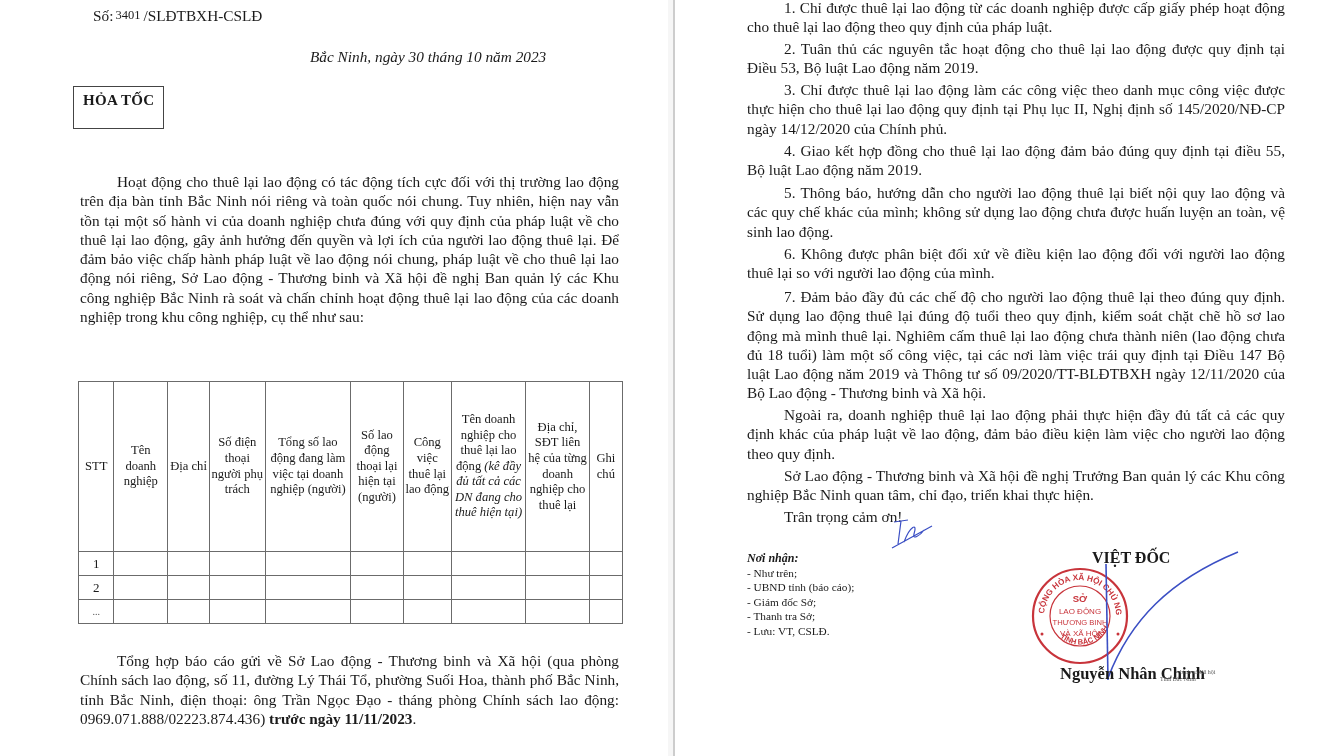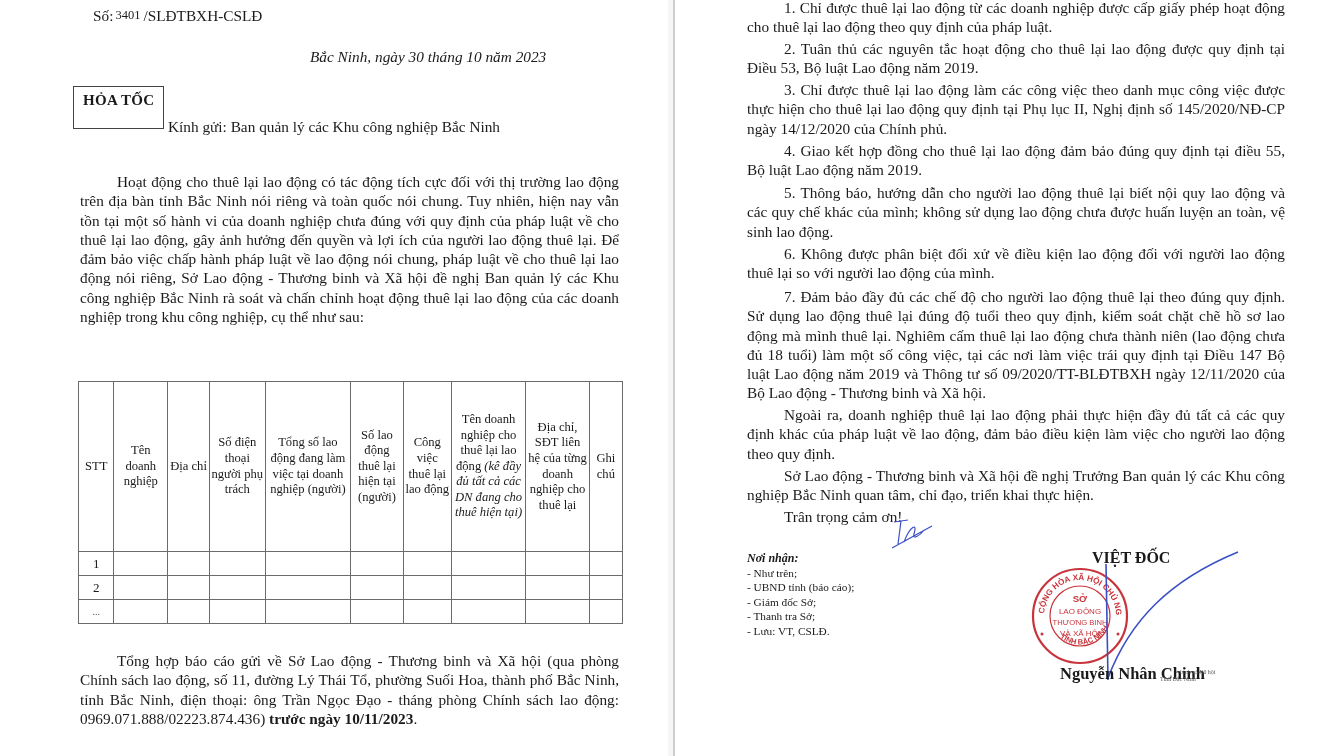--- a/index.html
+++ b/index.html
@@ -55,21 +55,20 @@
 
 <div class="page" id="page-left">
 
   <div class="abs" id="doc-number"><span>Số:</span><span class="num">3401</span><span>/SLĐTBXH-CSLĐ</span></div>
 
   <div class="abs" id="place-date">Bắc Ninh, ngày 30  tháng 10 năm 2023</div>
 
 
   <div class="abs" id="urgent-box">HỎA TỐC</div>
 
-  <div class="abs" id="recipient">Kính gửi: Ban quản lý các Khu công nghiệp Bắc Ninh</div>
 
   <div class="para" style="top:156px;">Hoạt động cho thuê lại lao động có tác động tích cực đối với thị trường lao động trên địa bàn tỉnh Bắc Ninh nói riêng và toàn quốc nói chung. Tuy nhiên, hiện nay vẫn tồn tại một số hành vi của doanh nghiệp chưa đúng với quy định của pháp luật về cho thuê lại lao động, gây ảnh hưởng đến quyền và lợi ích của người lao động thuê lại. Để đảm bảo việc chấp hành pháp luật về lao động nói chung, pháp luật về cho thuê lại lao động nói riêng, Sở Lao động - Thương binh và Xã hội đề nghị Ban quản lý các Khu công nghiệp Bắc Ninh rà soát và chấn chỉnh hoạt động thuê lại lao động của các doanh nghiệp trong khu công nghiệp, cụ thể như sau:</div>
 
 
   <table id="report-table">
     <colgroup>
       <col style="width:34px">
         <col style="width:52px">
         <col style="width:40px">
         <col style="width:54px">
@@ -80,21 +79,21 @@
       <col style="width:61px">
         <col style="width:32px">
     </colgroup>
     <thead>
       <tr>
         <th>STT</th>
         <th>Tên doanh nghiệp</th>
         <th>Địa chỉ</th>
         <th>Số điện thoại người phụ trách</th>
         <th>Tổng số lao động đang làm việc tại doanh nghiệp (người)</th>
-        <th>Số lao động thuê lại hiện tại (người)</th>
+        <th>Số lao động thoại lại hiện tại (người)</th>
         <th>Công việc thuê lại lao động</th>
         <th>
           <span>Tên doanh nghiệp cho thuê lại lao động</span>
           <span class="it">(kê đầy đủ tất cả các DN đang cho thuê hiện tại)</span>
         </th>
         <th>Địa chỉ, SĐT liên hệ của từng doanh nghiệp cho thuê lại</th>
         <th>Ghi chú</th>
       </tr>
     </thead>
     <tbody>
@@ -130,21 +129,21 @@
         <td></td>
         <td></td>
         <td></td>
         <td></td>
         <td></td>
         <td></td>
       </tr>
     </tbody>
   </table>
 
-  <div class="para" style="top:635px;"><span>Tổng hợp báo cáo gửi về Sở Lao động - Thương binh và Xã hội (qua phòng Chính sách lao động, số 11, đường Lý Thái Tổ, phường Suối Hoa, thành phố Bắc Ninh, tỉnh Bắc Ninh, điện thoại: ông Trần Ngọc Đạo - tháng phòng Chính sách lao động: 0969.071.888/02223.874.436) </span><b>trước ngày 10/11/2023</b><span>.</span></div>
+  <div class="para" style="top:635px;"><span>Tổng hợp báo cáo gửi về Sở Lao động - Thương binh và Xã hội (qua phòng Chính sách lao động, số 11, đường Lý Thái Tổ, phường Suối Hoa, thành phố Bắc Ninh, tỉnh Bắc Ninh, điện thoại: ông Trần Ngọc Đạo - tháng phòng Chính sách lao động: 0969.071.888/02223.874.436) </span><b>trước ngày 11/11/2023</b><span>.</span></div>
 
 </div>
 
 <div class="gutter"></div>
 <div class="divider"></div>
 
 <div class="page" id="page-right"></div>
 
 <div class="para-r" style="top:-2px;">1. Chỉ được thuê lại lao động từ các doanh nghiệp được cấp giấy phép hoạt động cho thuê lại lao động theo quy định của pháp luật.</div>
 <div class="para-r" style="top:39px;">2. Tuân thủ các nguyên tắc hoạt động cho thuê lại lao động được quy định tại Điều 53, Bộ luật Lao động năm 2019.</div>

